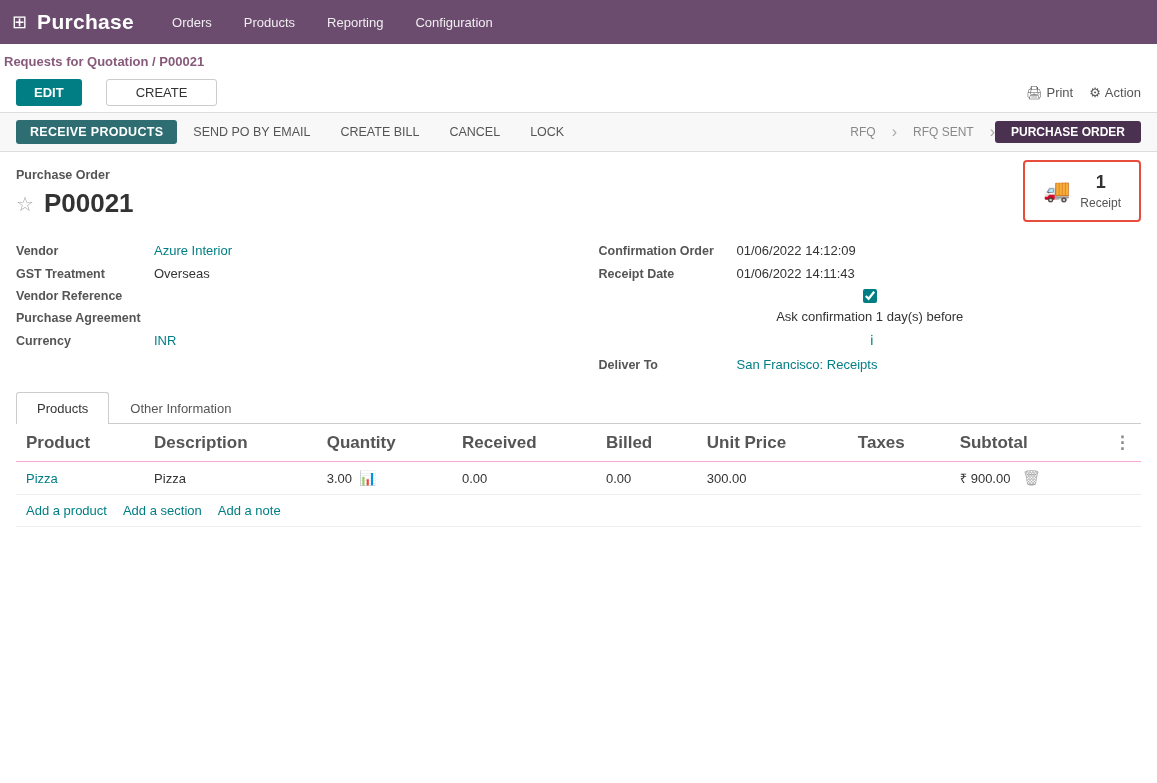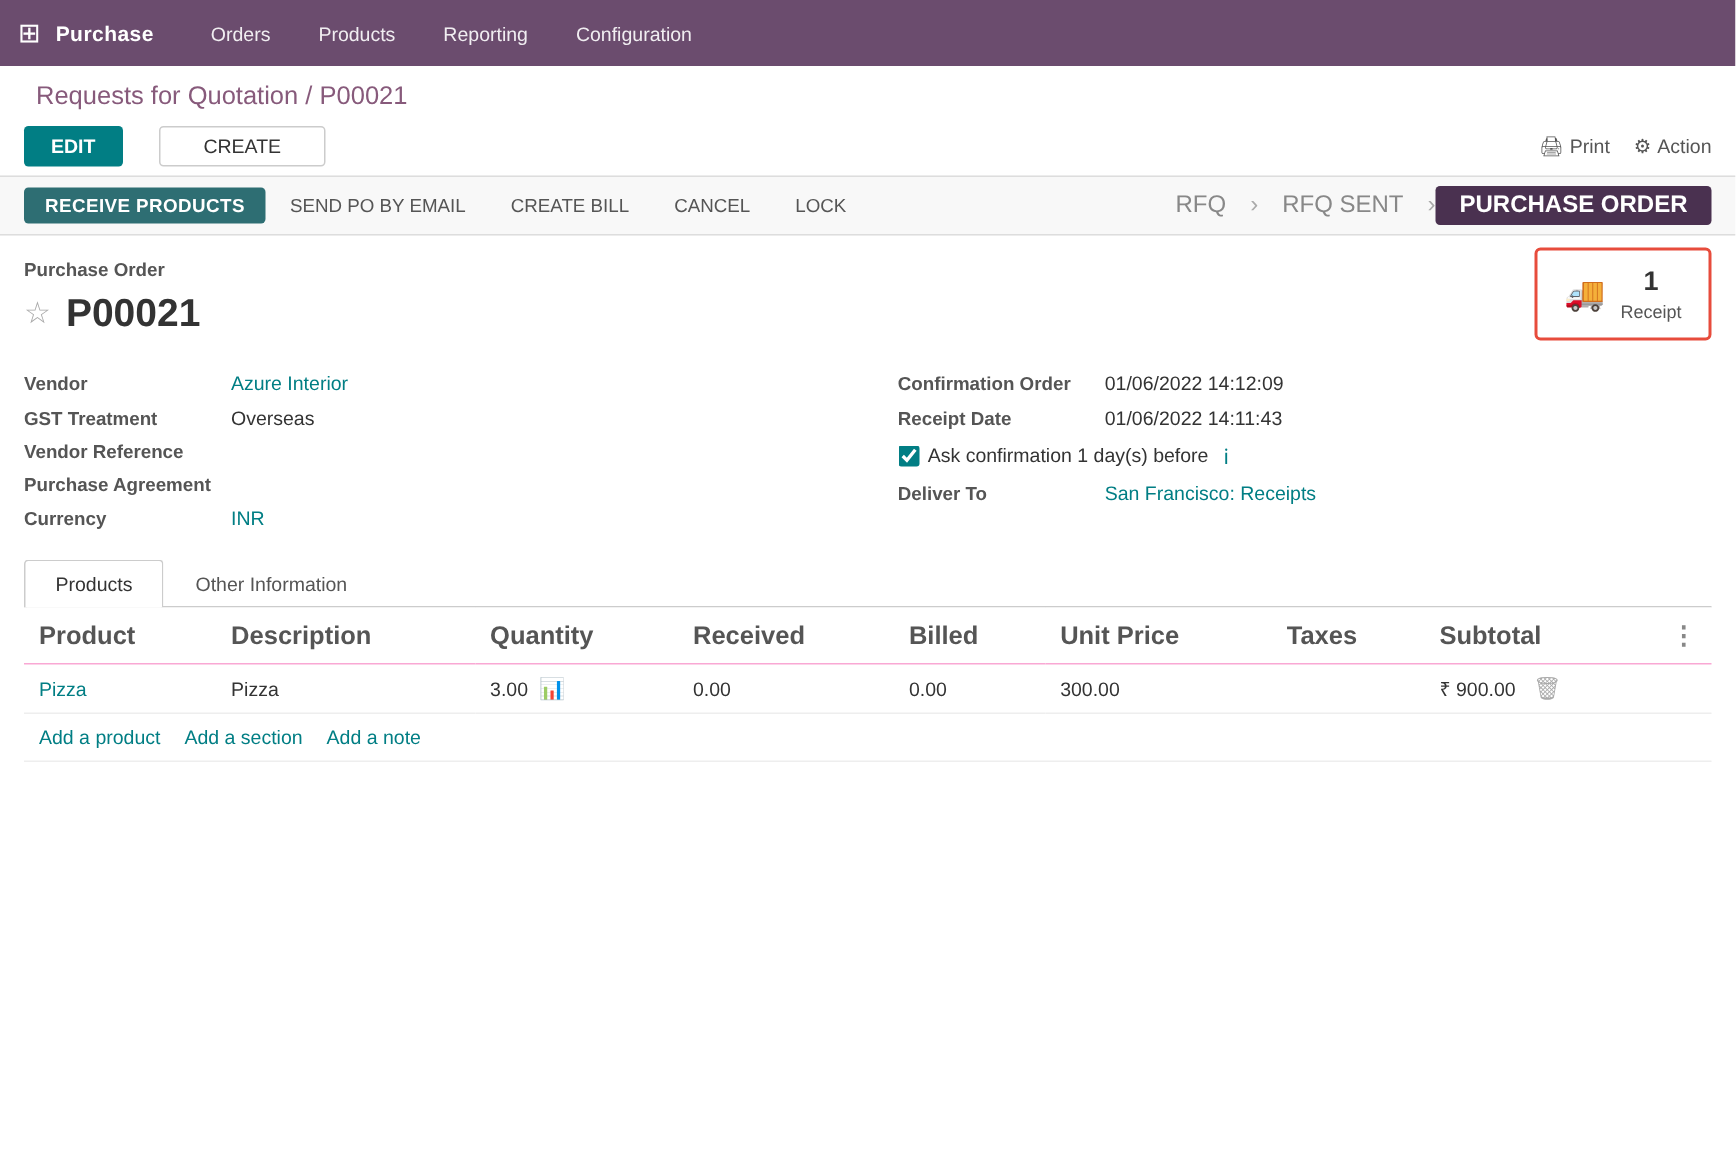--- a/index.html
+++ b/index.html
@@ -13,42 +13,43 @@
       padding: 0 12px;
       height: 44px;
       color: #fff;
     }
     .nav-grid-icon {
       margin-right: 10px;
       font-size: 18px;
       cursor: pointer;
     }
     .nav-brand {
-      font-size: 14px;
+      font-size: 21px;
       font-weight: 600;
       margin-right: 24px;
       letter-spacing: 0.3px;
     }
     .nav-items {
       display: flex;
       gap: 4px;
     }
     .nav-item {
       padding: 6px 14px;
       cursor: pointer;
       border-radius: 3px;
       font-size: 13px;
       color: rgba(255,255,255,0.9);
     }
 
     
     .breadcrumb-bar {
-      padding: 10px 24px 6px;
-      font-size: 17px;
+      padding: 10px 4px 6px;
+      font-size: 13px;
       color: #875A7B;
+      font-weight: bold;
     }
     .breadcrumb-bar a { color: #875A7B; text-decoration: none; }
 
     
     .action-bar {
       display: flex;
       align-items: center;
       padding: 4px 16px 6px;
       gap: 24px;
     }
@@ -122,21 +123,21 @@
 
     
     .pipeline {
       margin-left: auto;
       display: flex;
       align-items: center;
       gap: 0;
     }
     .pipeline-step {
       padding: 4px 16px;
-      font-size: 16px;
+      font-size: 12px;
       color: #888;
       position: relative;
     }
     .pipeline-step.active {
       background: #4A3150;
       color: #fff;
       border-radius: 3px;
       font-weight: 600;
     }
     .pipeline-arrow {
@@ -208,20 +209,21 @@
       font-size: 13px;
       color: #333;
     }
     .field-value.link { color: #017E84; cursor: pointer; }
 
     .checkbox-row {
       display: flex;
       align-items: center;
       gap: 6px;
       margin-bottom: 8px;
+      flex-direction: column;
     }
     .checkbox-row input[type="checkbox"] { accent-color: #017E84; width: 14px; height: 14px; }
     .checkbox-label { font-size: 13px; color: #333; }
     .info-icon { color: #017E84; font-size: 14px; cursor: pointer; margin-left: 4px; }
 
     
     .tabs {
       display: flex;
       border-bottom: 1px solid #ccc;
       margin-bottom: 0;

